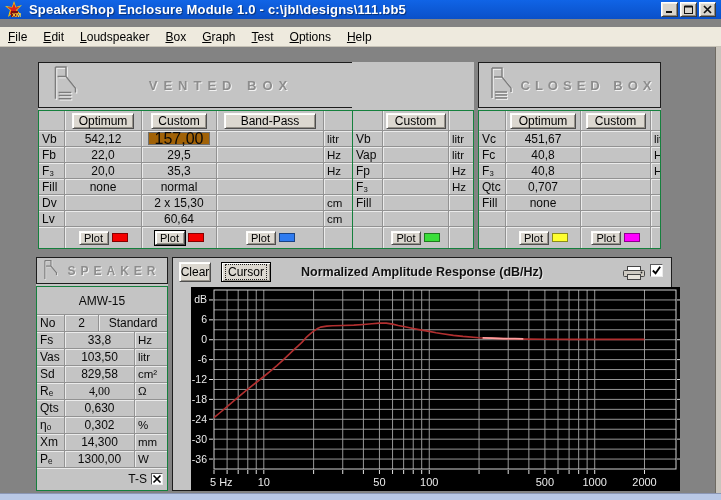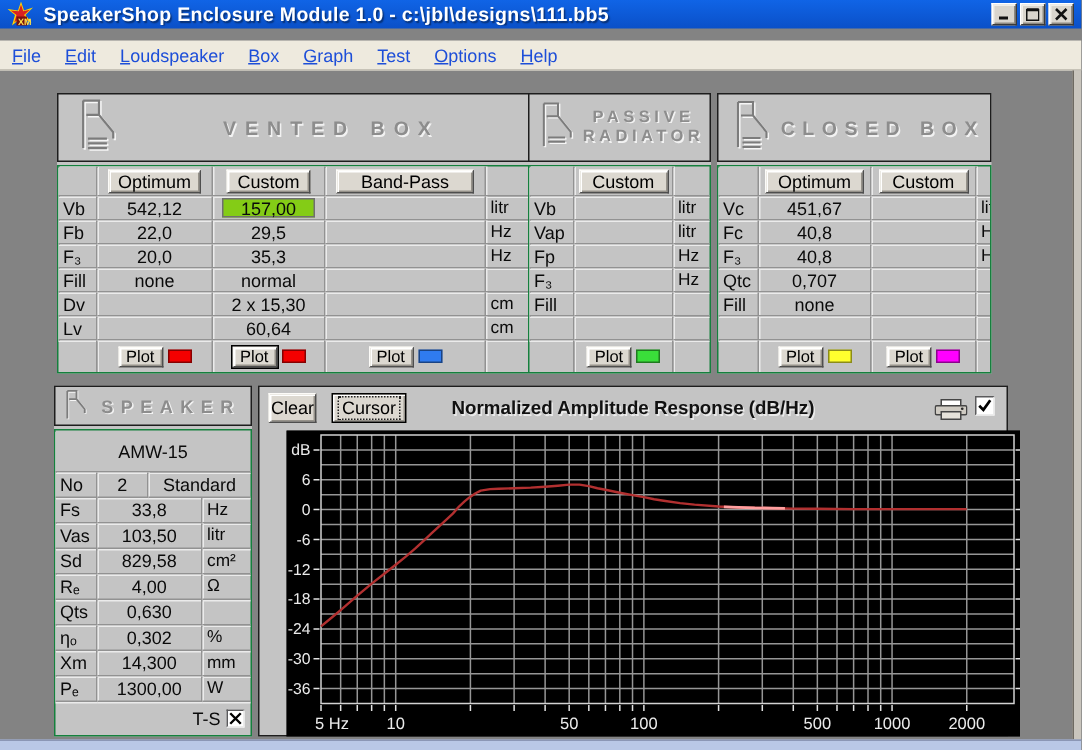--- a/index.html
+++ b/index.html
@@ -16,21 +16,21 @@
     text-shadow:1px 1px 1px rgba(0,0,0,.45);flex:1;white-space:nowrap;overflow:hidden;}
   #winbtns{display:flex;gap:2px;margin-right:5px;}
   .winbtn{width:17px;height:15px;background:#d9d5cd;border:1px solid;
     border-color:#ffffff #3a3a3a #3a3a3a #ffffff;
     box-shadow:inset 1px 1px 0 #f0eee8,inset -1px -1px 0 #8e8a82;
     display:flex;align-items:center;justify-content:center;padding:0;}
 
   
   #menubar{left:0;top:27px;width:721px;height:20px;background:#eeeade;
     display:flex;align-items:center;border-bottom:1px solid #c7c3b7;box-sizing:border-box;}
-  .menu-item{font-size:12px;color:#1d4ed8;padding:2px 8px;cursor:default;}
+  .menu-item{font-size:12px;color:#000000;padding:2px 8px;cursor:default;}
   .menu-item u{text-underline-offset:1px;}
 
   
   .panel{background:#c4c4c4;}
   .hdr{position:absolute;left:0;top:0;right:0;height:46px;border:1px solid #1d1d1d;
     background:#c4c4c4;display:flex;align-items:center;box-sizing:border-box;}
   .bodybox{position:absolute;left:0;top:48px;right:0;bottom:0;border:1px solid #15803d;
     background:#c4c4c4;box-sizing:border-box;}
   .body-grid{position:absolute;inset:0;display:grid;}
   .emboss{color:#8d8d8d;text-shadow:1px 1px 0 #f2f2f2;font-weight:bold;}
@@ -51,22 +51,22 @@
   .btncell,.plotcell{justify-content:center;gap:3px;}
 
   .b3d{background:#dcd8d0;border:1px solid;border-color:#fcfbf8 #4e4e4e #4e4e4e #fcfbf8;
     box-shadow:inset 1px 1px 0 #ffffff,inset -1px -1px 0 #96928a;
     font-family:"Liberation Sans","DejaVu Sans",sans-serif;font-size:12px;color:#000;
     display:flex;align-items:center;justify-content:center;padding:0;cursor:default;}
   .colbtn{height:16px;}
   .plotbtn{width:30px;height:14px;font-size:11px;}
   .focusring{outline:1px solid #000;outline-offset:0px;}
   .chip{width:16px;height:9px;border:1px solid rgba(0,0,0,.45);box-sizing:border-box;}
-  .editfield{position:absolute;inset:1px 6px;background:#84cc16;border:1px solid #6f6f6f;
-    display:flex;align-items:center;justify-content:center;font-size:12px;}
+  .editfield{position:absolute;inset:1px 6px;background:#a16207;border:1px solid #6f6f6f;
+    display:flex;align-items:center;justify-content:center;font-size:16px;}
 
   
   #vented {left:38px; top:62px; width:370px;height:187px;}
   #passive{left:352px;top:62px; width:122px;height:187px;}
   #closed {left:478px;top:62px; width:183px;height:187px;}
   #speaker{left:36px; top:257px;width:132px;height:234px;}
   #chartpanel{left:172px;top:257px;width:500px;height:234px;border:1px solid #1d1d1d;
     box-sizing:border-box;background:#c4c4c4;}
 
   #speaker .hdr{height:27px;}
@@ -218,29 +218,20 @@
         <div class="cell sr plotcell">
           <button class="b3d plotbtn">Plot</button>
           <span class="chip" style="background: rgb(47, 123, 240);"></span>
         </div>
         <div class="cell"></div>
       </div>
     </div>
 </div>
 
 <div id="passive" class="abs panel">
-  <div class="hdr">
-    <svg width="26" height="34" viewBox="0 0 26 36" style="margin-left:6px">
-      <g fill="none" stroke-width="1.4">
-        <path d="M3 1 V31 M3 1 H13 V10 H5 M13 10 L22 21 V25 M6 25 H18 M6 28 H18" stroke="#f6f6f6" transform="translate(1,1)"></path>
-        <path d="M3 1 V31 M3 1 H13 V10 H5 M13 10 L22 21 V25 M6 25 H18 M6 28 H18" stroke="#7c7c7c"></path>
-      </g>
-    </svg>
-    <div class="hdr-title emboss two-line">PASSIVE RADIATOR</div>
-  </div>
   <div class="bodybox">
       <div class="body-grid" style="grid-template-columns: 30px 66px 1fr; grid-template-rows: 20px repeat(6, 16px) 1fr;">
         <div class="cell sr sb"></div>
         <div class="cell sr sb btncell">
           <button class="b3d colbtn" style="width: 60px;">Custom</button>
         </div>
         <div class="cell sb"></div>
         <div class="cell sr sb lab">Vb</div>
         <div class="cell sr sb val"></div>
         <div class="cell sb unit">litr</div>
@@ -346,21 +337,21 @@
         <div class="cell sr sb lab">Fs</div>
         <div class="cell sr sb val" style="grid-column: 2 / 4;">33,8</div>
         <div class="cell sb unit">Hz</div>
         <div class="cell sr sb lab">Vas</div>
         <div class="cell sr sb val" style="grid-column: 2 / 4;">103,50</div>
         <div class="cell sb unit">litr</div>
         <div class="cell sr sb lab">Sd</div>
         <div class="cell sr sb val" style="grid-column: 2 / 4;">829,58</div>
         <div class="cell sb unit">cm²</div>
         <div class="cell sr sb lab">Rₑ</div>
-        <div class="cell sr sb val" style="grid-column: 2 / 4;">4,00</div>
+        <div class="cell sr sb val" style="grid-column: 2 / 4; font-family: Liberation Serif, serif;">4,00</div>
         <div class="cell sb unit">Ω</div>
         <div class="cell sr sb lab">Qts</div>
         <div class="cell sr sb val" style="grid-column: 2 / 4;">0,630</div>
         <div class="cell sb unit"></div>
         <div class="cell sr sb lab">ηₒ</div>
         <div class="cell sr sb val" style="grid-column: 2 / 4;">0,302</div>
         <div class="cell sb unit">%</div>
         <div class="cell sr sb lab">Xm</div>
         <div class="cell sr sb val" style="grid-column: 2 / 4;">14,300</div>
         <div class="cell sb unit">mm</div>

